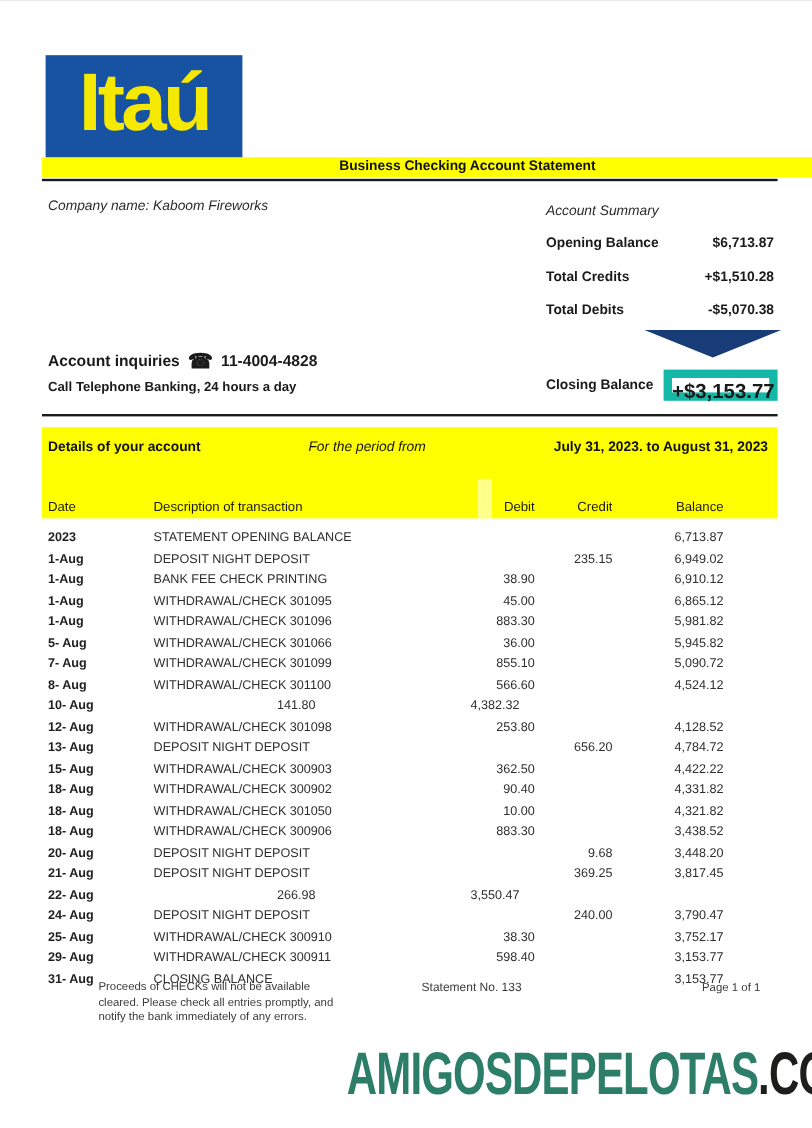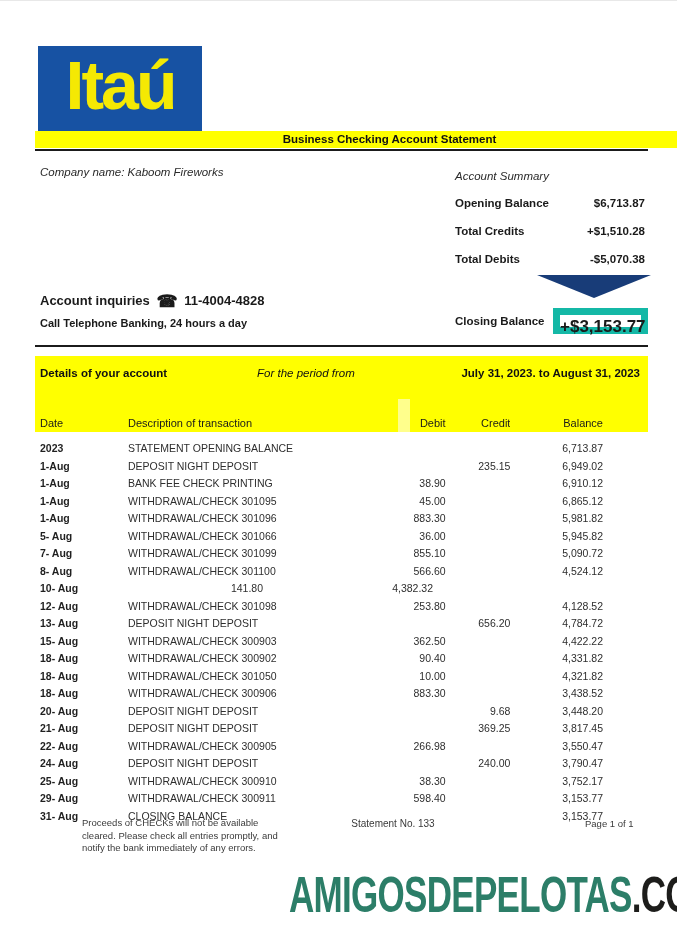--- a/index.html
+++ b/index.html
@@ -263,21 +263,20 @@
       </div>
       <div class="tx-row cols">
         <div class="cell c-date">21- Aug</div>
         <div class="cell c-description">DEPOSIT NIGHT DEPOSIT</div>
         <div class="cell c-debit"></div>
         <div class="cell c-credit">369.25</div>
         <div class="cell c-balance">3,817.45</div>
       </div>
       <div class="tx-row cols">
         <div class="cell c-date">22- Aug</div>
-        <div class="cell c-description">WITHDRAWAL/CHECK 300905</div>
         <div class="cell c-debit">266.98</div>
         <div class="cell c-credit"></div>
         <div class="cell c-balance">3,550.47</div>
       </div>
       <div class="tx-row cols">
         <div class="cell c-date">24- Aug</div>
         <div class="cell c-description">DEPOSIT NIGHT DEPOSIT</div>
         <div class="cell c-debit"></div>
         <div class="cell c-credit">240.00</div>
         <div class="cell c-balance">3,790.47</div>

